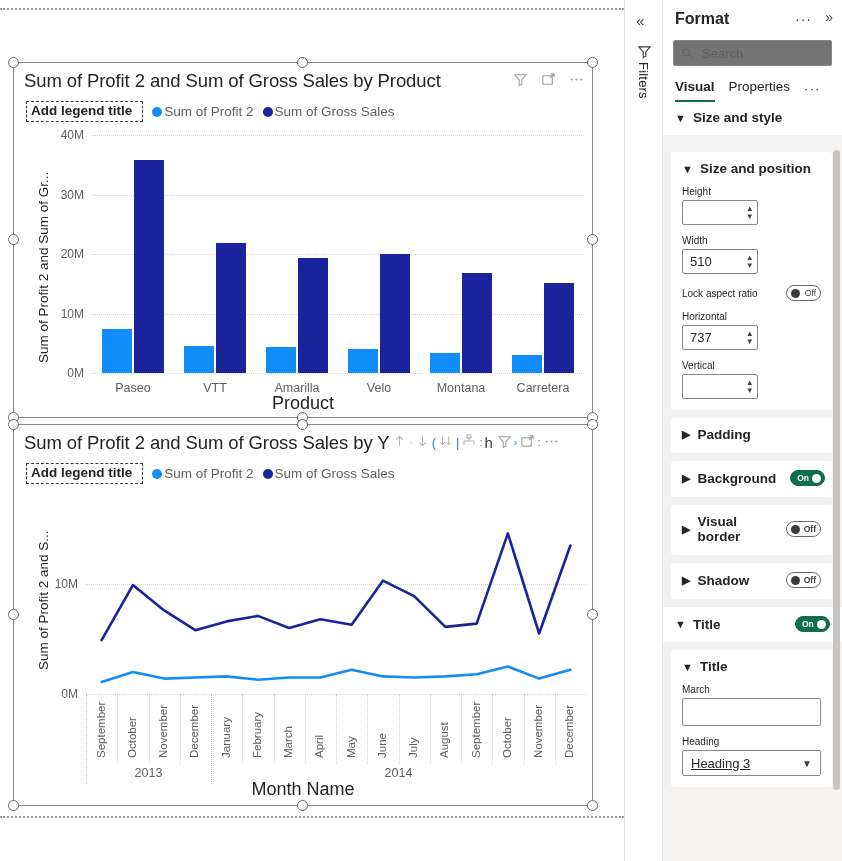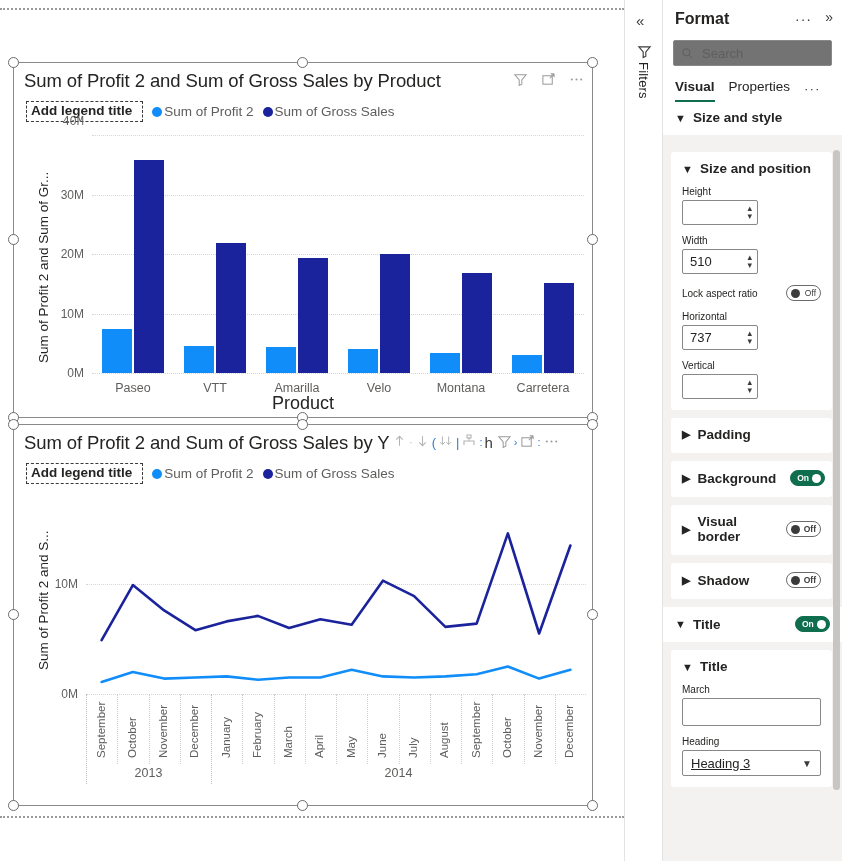--- a/index.html
+++ b/index.html
@@ -345,21 +345,21 @@
           <div class="bar" style="left: 370px; width: 30px; height: 99.96px; background: rgb(26, 35, 155);"></div>
           <div class="bar" style="left: 420px; width: 30px; height: 17.85px; background: rgb(17, 141, 250);"></div>
           <div class="bar" style="left: 452px; width: 30px; height: 90.44px; background: rgb(26, 35, 155);"></div>
         </div>
 
       <div id="bar-yticks">
           <div class="ytick" style="top: 310px; right: 508px;">0M</div>
           <div class="ytick" style="top: 250.5px; right: 508px;">10M</div>
           <div class="ytick" style="top: 191px; right: 508px;">20M</div>
           <div class="ytick" style="top: 131.5px; right: 508px;">30M</div>
-          <div class="ytick" style="top: 59px; right: 508px; font-family: Liberation Mono, monospace;">40M</div>
+          <div class="ytick" style="top: 72px; right: 508px;">40M</div>
         </div>
       <div id="bar-cats">
           <div class="cat-label" style="left: 119px; top: 318px;">Paseo</div>
           <div class="cat-label" style="left: 201px; top: 318px;">VTT</div>
           <div class="cat-label" style="left: 283px; top: 318px;">Amarilla</div>
           <div class="cat-label" style="left: 365px; top: 318px;">Velo</div>
           <div class="cat-label" style="left: 447px; top: 318px;">Montana</div>
           <div class="cat-label" style="left: 529px; top: 318px;">Carretera</div>
         </div>
 
@@ -489,20 +489,21 @@
           <div class="month-label" style="left: 561.375px; bottom: 47px;">December</div>
           <div class="vsep" style="left: 540.75px; top: 269px; height: 70px;"></div>
         </div>
       <div id="line-years">
           <div class="year-label" style="left: 134.5px; top: 341px;">2013</div>
           <div class="vsep" style="left: 72px; top: 269px; height: 90px; border-left-color: rgb(189, 189, 189);"></div>
           <div class="year-label" style="left: 384.5px; top: 341px;">2014</div>
           <div class="vsep" style="left: 197px; top: 269px; height: 90px; border-left-color: rgb(189, 189, 189);"></div>
         </div>
 
+      <div class="xlabel" style="left:0; top:354px;">Month Name</div>
     </div>
   </div>
 
   <div id="rail">
     <div class="rail-collapse">«</div>
     <div class="rail-filter-icon">
       <svg width="15" height="15" viewBox="0 0 16 16">
         <path d="M2 3h12l-4.6 5.4V13l-2.8 1.4V8.4z" fill="none" stroke="#3b3b3b" stroke-width="1.2"></path>
       </svg>
     </div>

